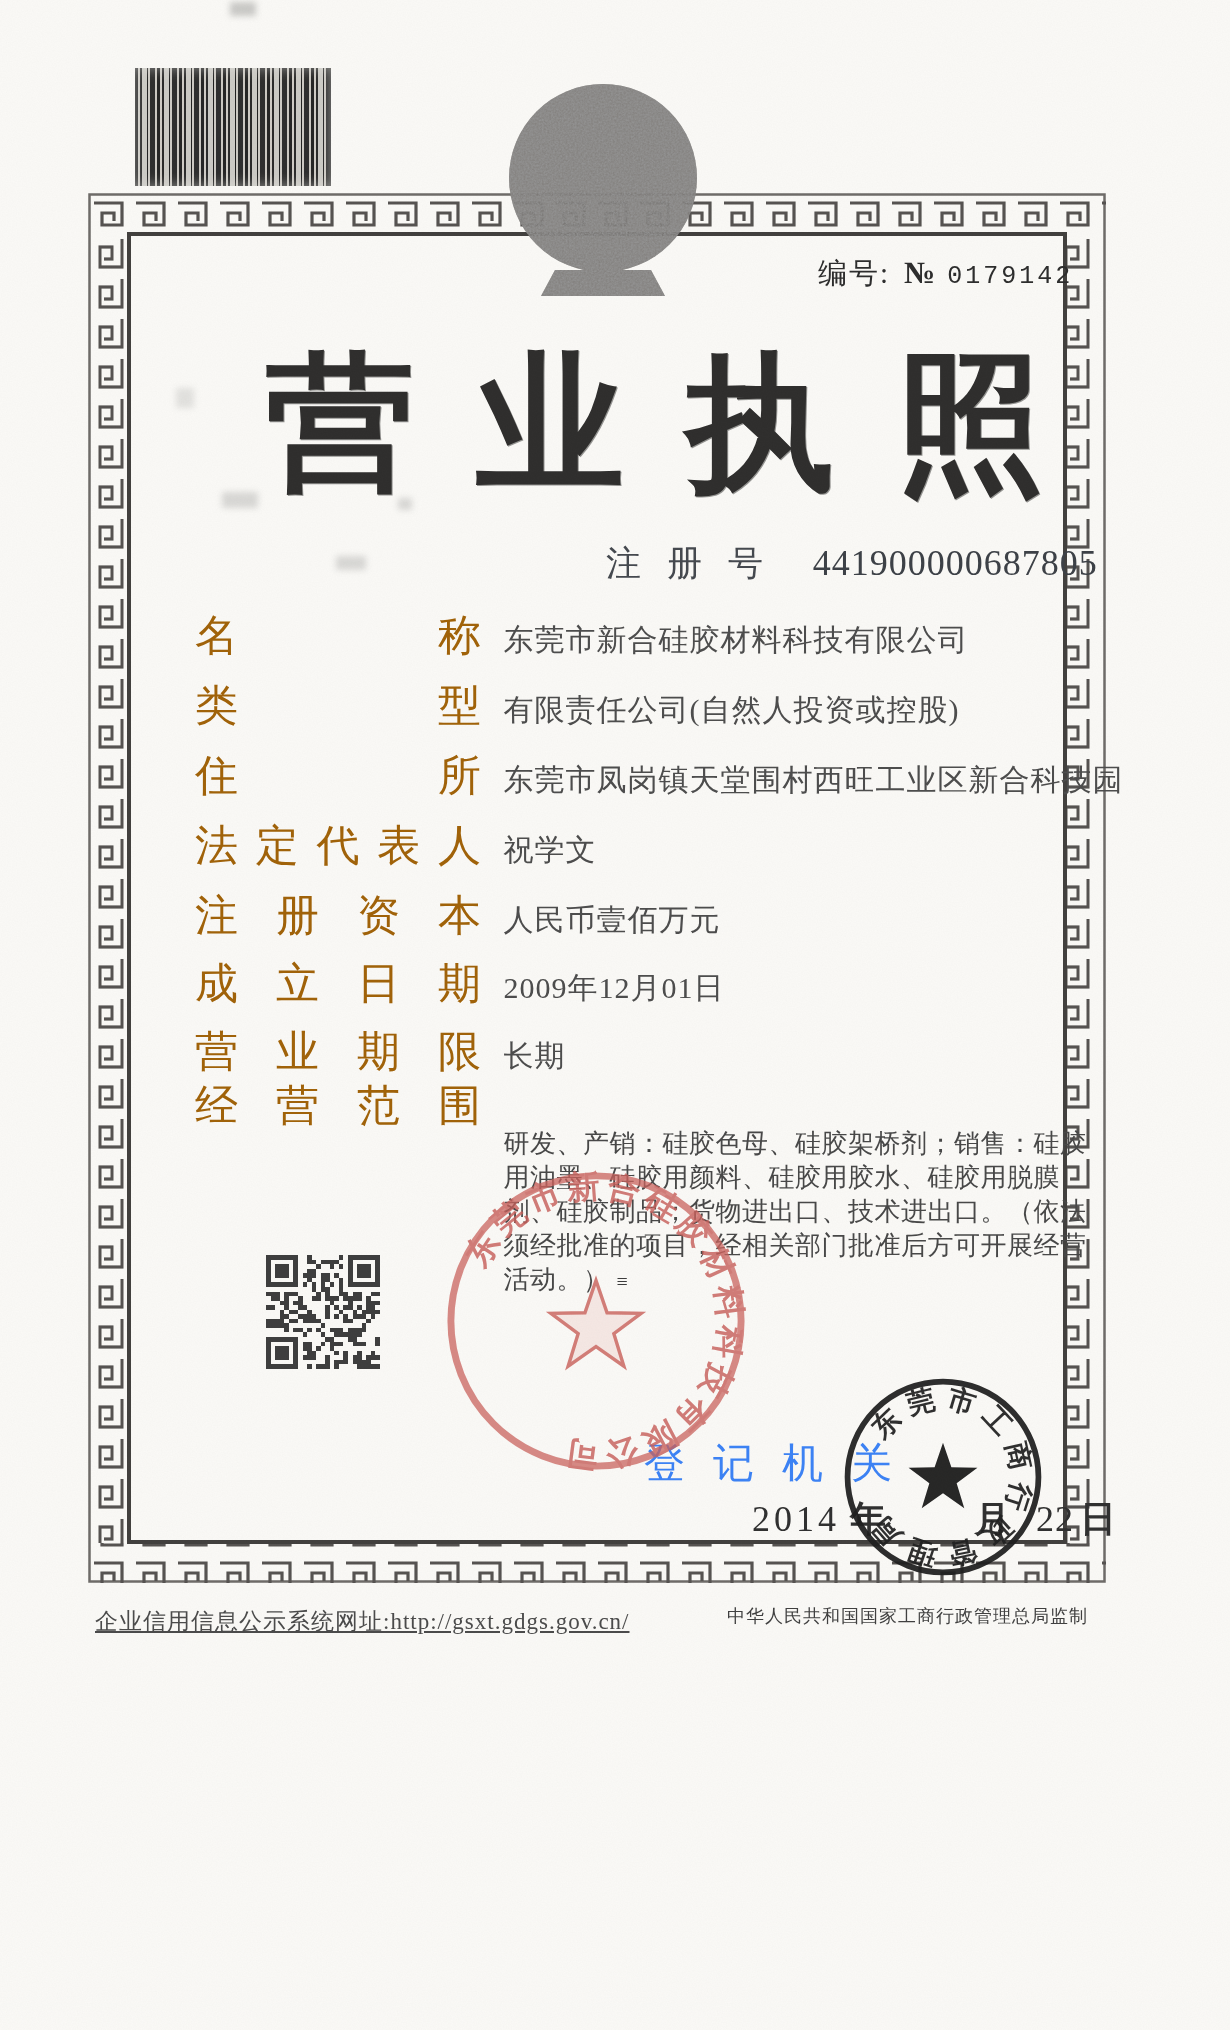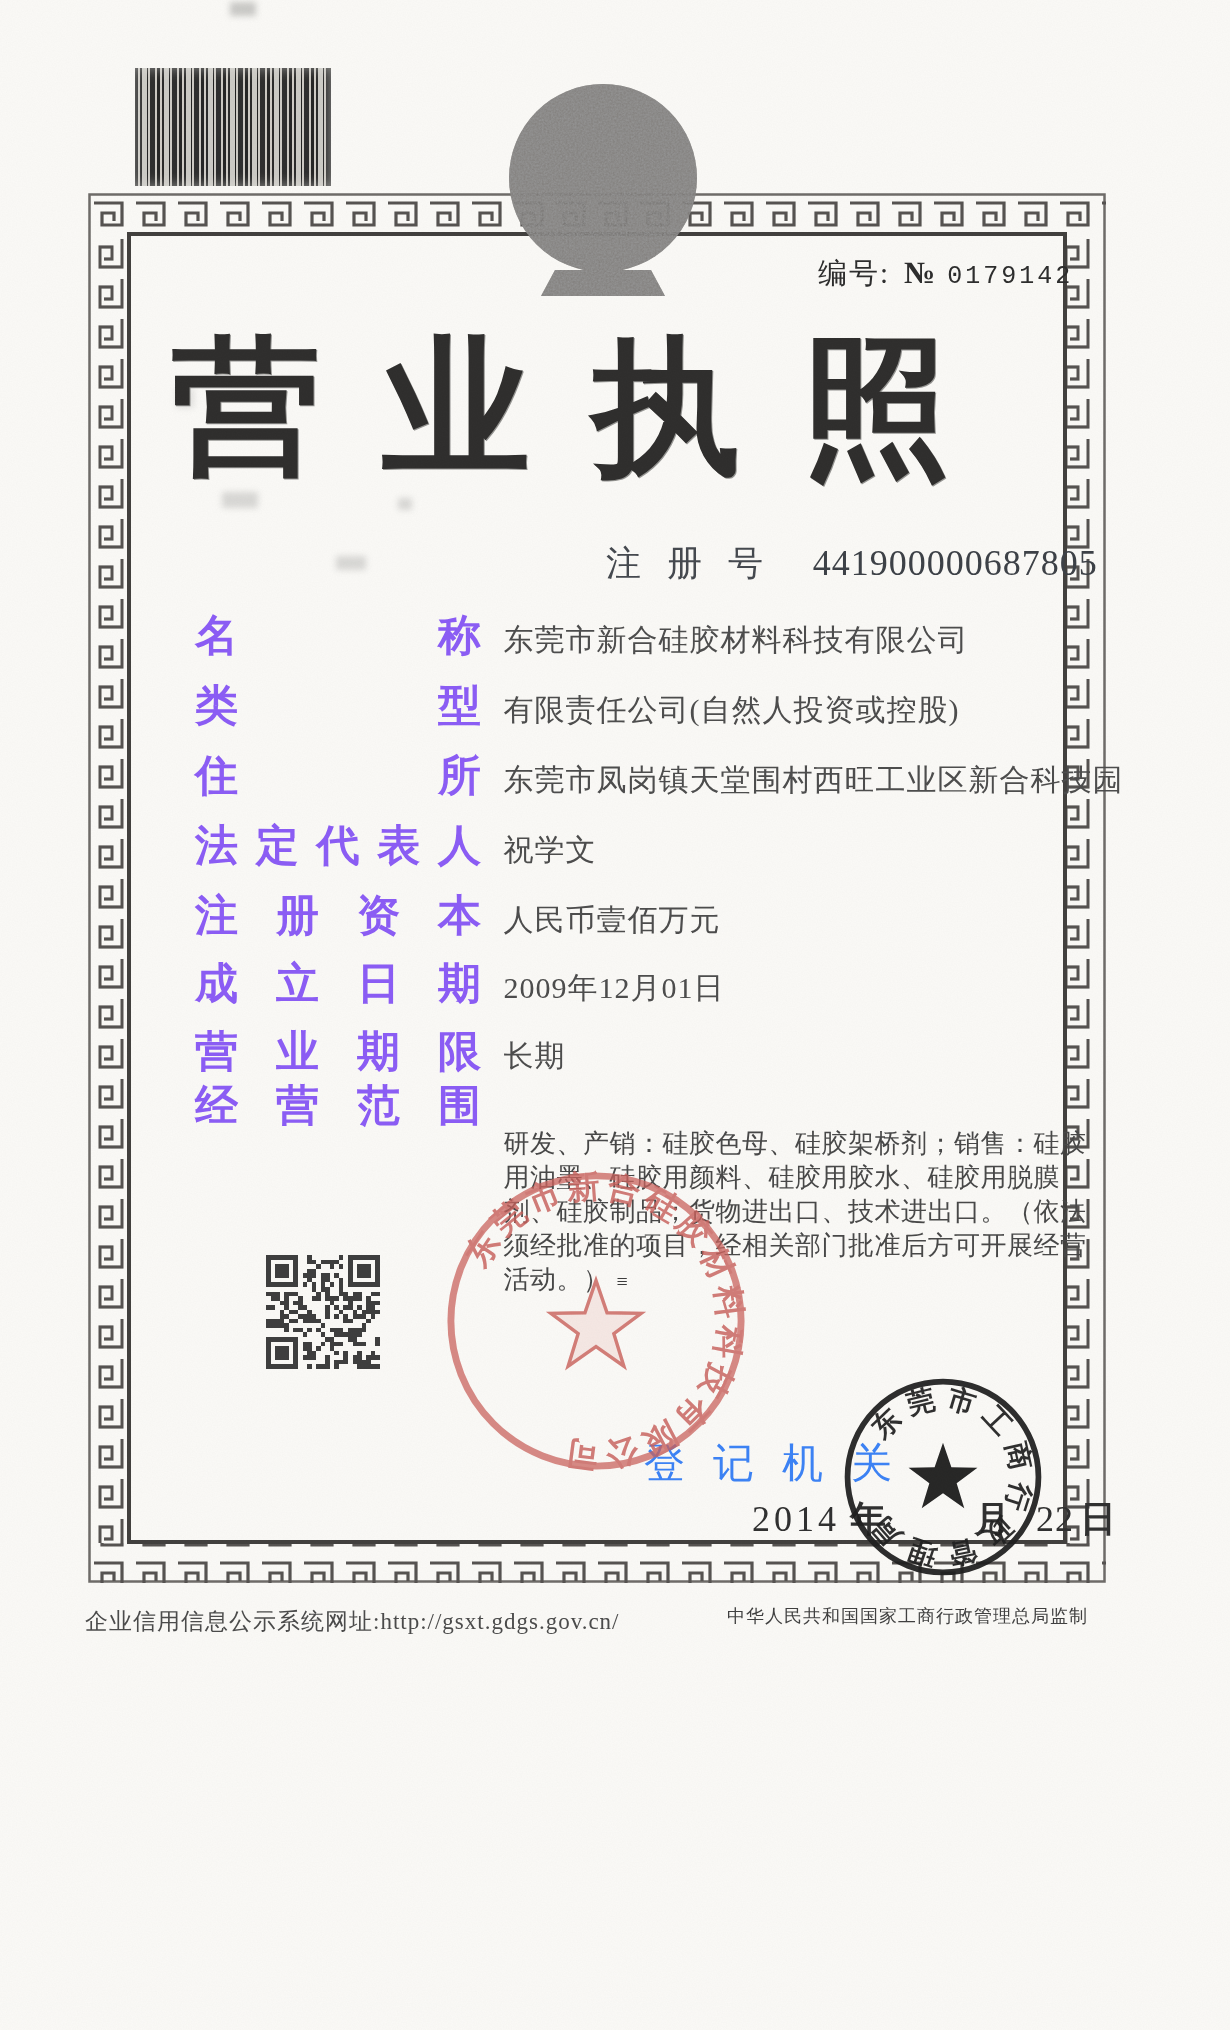--- a/index.html
+++ b/index.html
@@ -32,38 +32,38 @@
 
   .serial{
     position:absolute;left:818px;top:254px;width:276px;z-index:3;
     font-size:29px;letter-spacing:2px;color:#2c2c2c;white-space:nowrap;
     font-family:"Liberation Serif",serif;
   }
   .serial .numero{font-weight:bold;font-size:31px;margin:0 10px 0 14px;}
   .serial .num{font-family:"Liberation Mono",monospace;font-size:25px;letter-spacing:3px;}
 
   .title{
-    position:absolute;left:110px;top:318px;width:980px;z-index:3;margin:0;
-    text-align:left;font-size:148px;font-weight:900;color:#2e2d2c;
+    position:absolute;left:110px;top:318px;width:980px;z-index:3;margin:16px;
+    text-align:right;font-size:148px;font-weight:900;color:#2e2d2c;
     letter-spacing:62px;text-indent:62px;line-height:1.2;
     text-shadow:1px 1px 0 rgba(46,45,44,.5);
   }
 
   .regline{
     position:absolute;left:606px;top:540px;z-index:3;white-space:nowrap;
     font-size:35px;color:#44484e;
   }
   .regline .lab{letter-spacing:26px;font-weight:500;}
   .regline .num{font-family:"Liberation Serif",serif;font-size:36px;letter-spacing:1px;color:#3c4046;margin-left:14px;}
 
   .fields{position:absolute;left:0;top:0;z-index:3;width:100%;}
   .frow{position:absolute;left:195px;}
   .flabel{
     display:inline-block;width:286px;vertical-align:top;
-    font-size:43px;font-weight:700;color:#8b5cf6;
+    font-size:43px;font-weight:400;color:#a16207;
     text-align:justify;text-align-last:justify;line-height:1.1;
     font-family:"Liberation Sans",sans-serif;
   }
   .fvalue{
     display:inline-block;margin-left:18px;vertical-align:top;padding-top:8px;
     font-size:30px;color:#4c4c4c;letter-spacing:1px;white-space:nowrap;
     font-family:"Liberation Serif",serif;
   }
   .fvalue.scope{
     white-space:normal;width:600px;font-size:26px;line-height:34px;
@@ -84,23 +84,24 @@
     position:absolute;left:752px;top:1495px;z-index:4;white-space:nowrap;
     font-size:36px;color:#2f2f2f;
   }
   .dateline .yr{font-family:"Liberation Serif",serif;letter-spacing:4px;text-align:right;}
   .dateline .u1{margin-left:10px;font-weight:600;}
   .dateline .u2{margin-left:88px;font-weight:600;}
   .dateline .dd{font-family:"Liberation Serif",serif;margin-left:26px;letter-spacing:1px;}
   .dateline .u3{margin-left:6px;font-weight:600;}
 
   .footer-left{
-    position:absolute;left:85px;top:1606px;z-index:3;
+    position:absolute;left:95px;top:1606px;z-index:3;
     font-size:23px;color:#4a4a4a;letter-spacing:1px;
     font-family:"Liberation Serif",serif;
+    text-decoration:underline;
   }
   .footer-right{
     position:absolute;right:142px;top:1604px;z-index:3;
     font-size:18px;color:#3f3f3f;letter-spacing:1px;font-weight:500;
   }
 
   .smudge{position:absolute;background:#9a9a98;filter:blur(3px);opacity:.35;z-index:2;}
   .sm1{left:222px;top:492px;width:36px;height:16px;}
   .sm2{left:336px;top:556px;width:30px;height:14px;}
   .sm3{left:398px;top:498px;width:14px;height:12px;}

